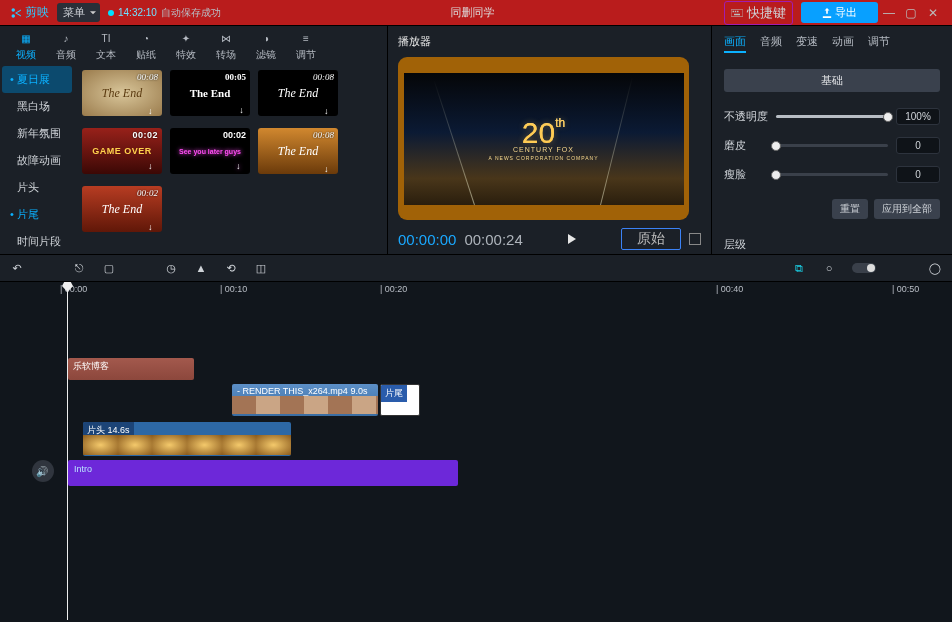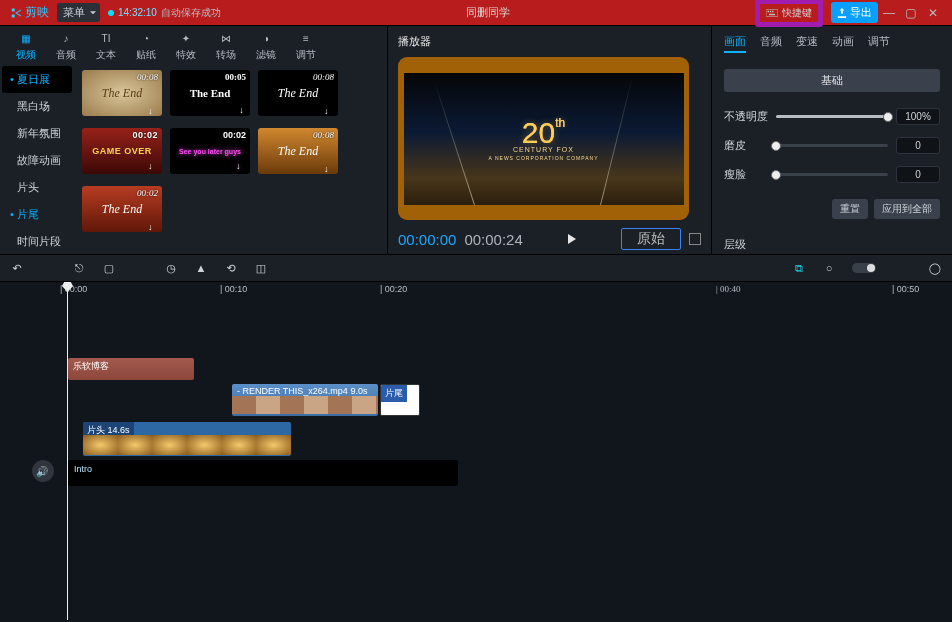--- a/index.html
+++ b/index.html
@@ -7,40 +7,40 @@
 
 
 .titlebar { height:26px; background:#b91c1c; display:flex; align-items:center; padding:0 8px; border-bottom:1px solid #000; }
 .logo { color:#2dcaff; display:flex; align-items:center; gap:3px; font-size:12px; }
 .logo svg { fill:#2dcaff; }
 .dd { background:#2a2f38; border-radius:3px; padding:2px 15px 2px 6px; margin-left:8px; font-size:11px; position:relative; }
 .dd::after { content:""; position:absolute; right:4px; top:50%; transform:translateY(-30%); border:3px solid transparent; border-top-color:#ccc; }
 .dotstatus { display:flex; align-items:center; gap:4px; margin-left:8px; color:#6fe0ff; font-size:10px;}
 .dot { width:6px; height:6px; border-radius:50%; background:#00e2ff; }
 .title-center { flex:1; text-align:center; color:#ddd; font-size:11px; }
-.keycap { display:flex; align-items:center; gap:4px; border:5px solid #a21caf; border-radius:3px; padding:2px 6px; font-size:10px; }
-.exportbtn { background:#08a0ff; color:#fff; border-radius:3px; padding:3px 6px; display:flex; align-items:center; gap:3px; font-size:11px; margin-left:8px; }
+.keycap { display:flex; align-items:center; gap:4px; border:1px solid #a21caf; border-radius:3px; padding:2px 6px; font-size:13px; }
+.exportbtn { background:#08a0ff; color:#fff; border-radius:3px; padding:3px 21px; display:flex; align-items:center; gap:3px; font-size:11px; margin-left:8px; }
 .winbtn { width:22px; text-align:center; color:#bbb; font-size:12px; }
 
 
 .upper { display:flex; height:228px; background:#1b2027; }
 .panel { position:relative; }
 .panel.left { width:388px; border-right:1px solid #000; display:flex; flex-direction:column;}
 .panel.mid  { width:324px; border-right:1px solid #000; display:flex; flex-direction:column;}
 .panel.right{ flex:1; display:flex; flex-direction:column;}
 
 
 .ltabs { display:flex; padding:4px 6px 0 6px; gap:0; }
 .ltab { width:40px; text-align:center; color:#b5bac2; font-size:10px; }
 .ltab.active { color:#0bb1ff; }
 .ltab .icn { height:16px; display:flex; align-items:center; justify-content:center; margin-bottom:2px; }
 .lbody { flex:1; display:flex; overflow:hidden; }
 .sidelist { width:74px; padding:4px 2px; background:#1b2027; }
 .sideitem { padding:6px 8px; font-size:11px; color:#cfd3d8; border-radius:3px; }
-.sideitem.sel { background:#000000; color:#0bb1ff; }
+.sideitem.sel { background:#0c4a6e; color:#0bb1ff; }
 .sideitem.cat { color:#0bb1ff; }
 .sideitem::before { content:"• "; color:#0bb1ff; opacity:0; }
 .sideitem.sel::before, .sideitem.cat::before { opacity:1; }
 .thumbs { flex:1; padding:8px; overflow:auto; }
 .trow { display:flex; gap:8px; margin-bottom:12px;}
 .thumb { width:80px; }
 .timg { width:80px; height:46px; border-radius:3px; position:relative; overflow:hidden; background:#000;}
 .tcap { position:absolute; top:2px; right:4px; font-size:9px; color:#fff; text-shadow:0 0 2px #000;}
 .tdl  { position:absolute; bottom:2px; right:3px; width:11px; height:11px; }
 .tdl::before { content:"↓"; font-size:9px; color:#fff; font-weight:bold;}
@@ -102,21 +102,21 @@
 .clip { position:absolute; height:22px; border-radius:2px; font-size:9px; color:#fff; padding:2px 5px; overflow:hidden; white-space:nowrap;}
 .clip.brown { background:linear-gradient(#a3594d,#8c473c); top:0; }
 .clip.render{ top:26px; background:linear-gradient(#5c8fc7,#3a6da2); height:32px; display:flex; align-items:flex-start; }
 .clip.render .imgstrip{ position:absolute; left:0; top:12px; right:0; height:18px; background:repeating-linear-gradient(90deg,#a37455 0 24px,#caa585 24px 48px);}
 .clip.white { top:26px; height:32px; background:#fff; border:1px solid #333; color:#fff; padding:0;}
 .clip.white span{ background:#2a5cab; display:inline-block; padding:2px 4px; font-size:9px;}
 .clip.intro { top:64px; height:34px; background:#2d68a5; color:#fff; padding:0;}
 .clip.intro .tag{ background:#1c4477; display:inline-block; padding:2px 4px; font-size:9px;}
 .clip.intro .strip{ position:absolute; left:0; top:13px; right:0; height:20px; background:repeating-linear-gradient(90deg,#0e2840 0 38px,#caa661 12px 38px); display:flex;}
 .foxmini { width:38px;height:20px;background:radial-gradient(#f4c96b,#8a5a1d);}
-.clip.blue { top:102px; height:26px; background:#000000; color:#b9e3ff; padding:4px 6px;}
+.clip.blue { top:102px; height:26px; background:#6d28d9; color:#b9e3ff; padding:4px 6px;}
 .playhead { position:absolute; top:0; bottom:0; width:1px; background:#eee;}
 .playhead::before{ content:""; position:absolute; top:0; left:-5px; width:11px; height:10px; background:#eee; clip-path:polygon(20% 0,80% 0,100% 40%,50% 100%,0 40%);}
 .mutecircle { position:absolute; left:32px; top:178px; width:22px;height:22px;border-radius:50%;background:#30353e;display:flex;align-items:center;justify-content:center;color:#ddd;font-size:10px;}
 
 svg { display:block; }
 </style>
 </head>
 <body>
 
 <div class="titlebar">
@@ -314,21 +314,21 @@
     </div>
   <div style="width:20px"></div>
   <div class="ticon">◯</div>
 </div>
 
 <div class="timeline">
   <div class="ruler" id="ruler">
       <div class="rmark" style="left: 0px;">| 00:00</div>
       <div class="rmark" style="left: 160px;">| 00:10</div>
       <div class="rmark" style="left: 320px;">| 00:20</div>
-      <div class="rmark" style="left: 656px; font-family: Liberation Serif, serif;">| 00:40</div>
+      <div class="rmark" style="left: 656px;">| 00:40</div>
       <div class="rmark" style="left: 832px;">| 00:50</div>
     </div>
   <div class="mutecircle">🔊</div>
   <div class="lanes">
     <div class="clip brown" style="left:4px;width:126px"><span>乐软博客</span></div>
     <div class="clip render" style="left:168px;width:146px">
       <span>- RENDER THIS_x264.mp4</span>&nbsp;
       <span>9.0s</span>
       <div class="imgstrip"></div>
     </div>

